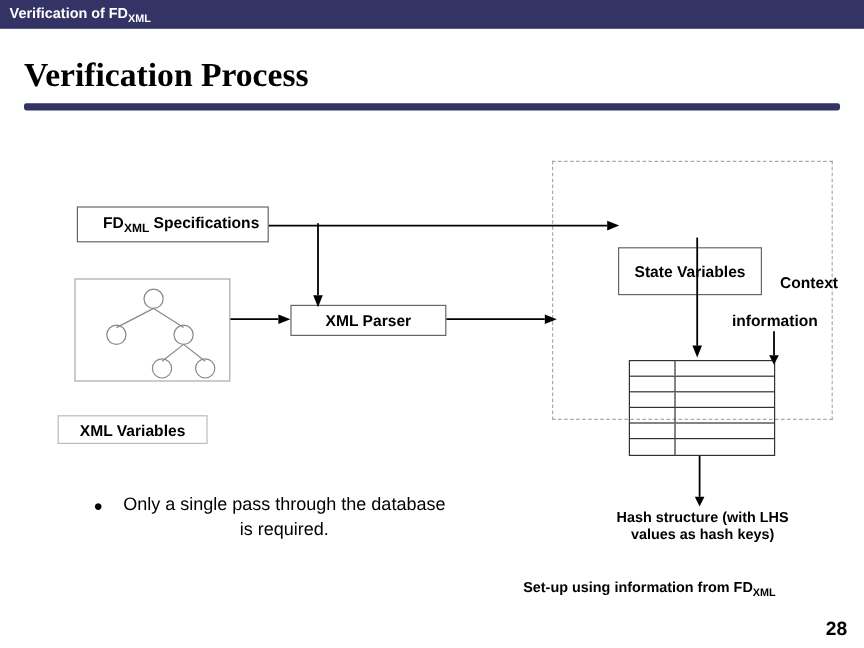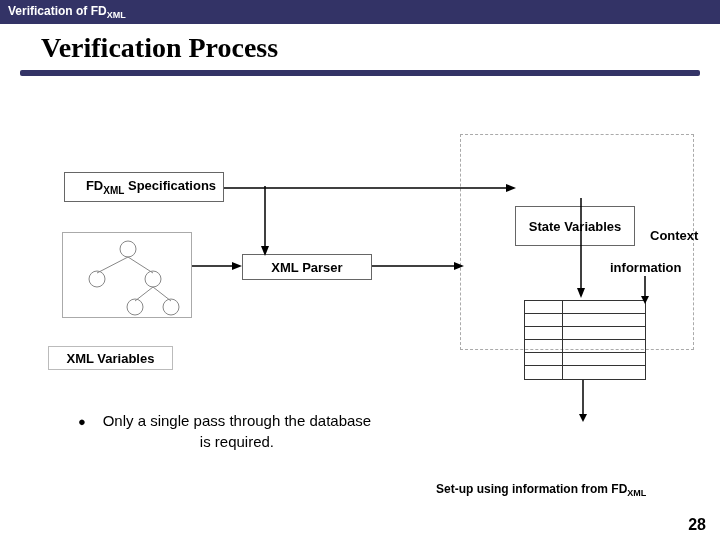--- a/index.html
+++ b/index.html
@@ -13,25 +13,24 @@
   }
   .header-bar {
     background: #333366;
     color: #fff;
     padding: 4px 8px;
     font-size: 12px;
     font-weight: bold;
   }
   .header-bar sub { font-size: 9px; }
   .title-row {
-    padding: 8px 20px 0 20px;
+    padding: 24px 20px 0 20px;
     font-size: 28px;
     font-family: "Times New Roman", serif;
     font-weight: bold;
-    margin-left: 21px;
   }
   .title-underline {
     height: 6px;
     background: #333366;
     margin: 6px 20px 0 20px;
     border-radius: 2px;
   }
   .box {
     position: absolute;
     border: 1px solid #666;
@@ -176,20 +175,22 @@
     </div>
   <div class="hash-row">
       <div class="hash-cell-left"></div>
     </div>
   <div class="hash-row">
       <div class="hash-cell-left"></div>
     </div>
 </div>
 
 <div class="hash-caption" style="left:478px; top:424px; width:215px;">
+  <div>Hash structure (with LHS</div>
+  <div>values as hash keys)</div>
 </div>
 
 <div class="bullet-row" style="left:78px; top:410px; width:300px;">
   <span class="bullet">●</span>
   <span class="bullet-text">Only a single pass through the database is required.</span>
 </div>
 
 <svg class="arrow" style="left:224px; top:184px;" width="292" height="10">
   <line x1="0" y1="4" x2="282" y2="4"></line>
   <polygon points="282,0 292,4 282,8"></polygon>

